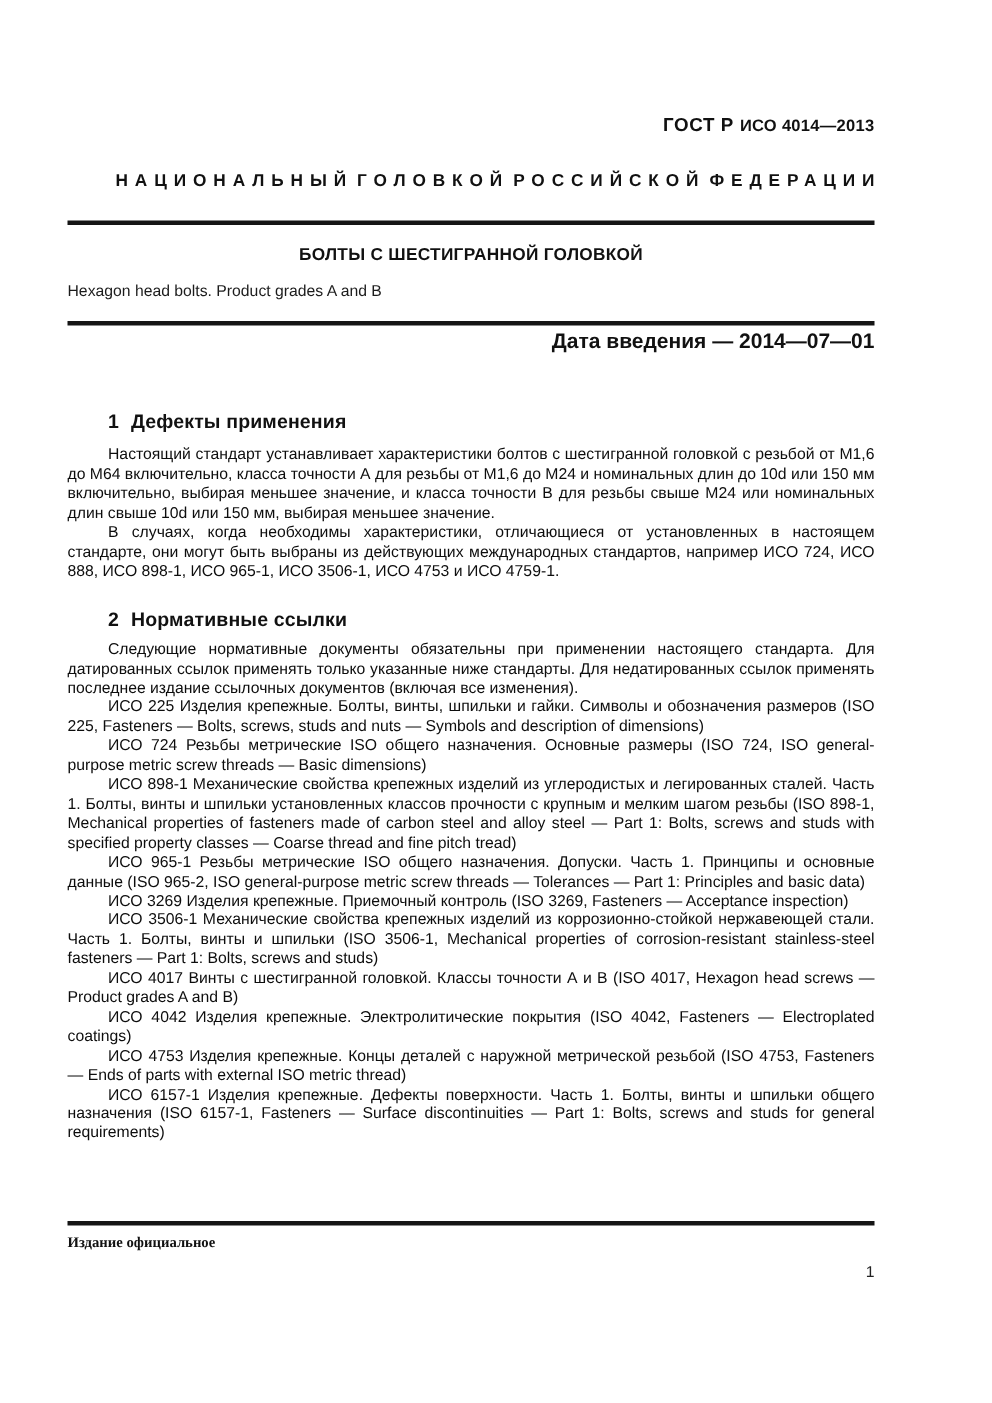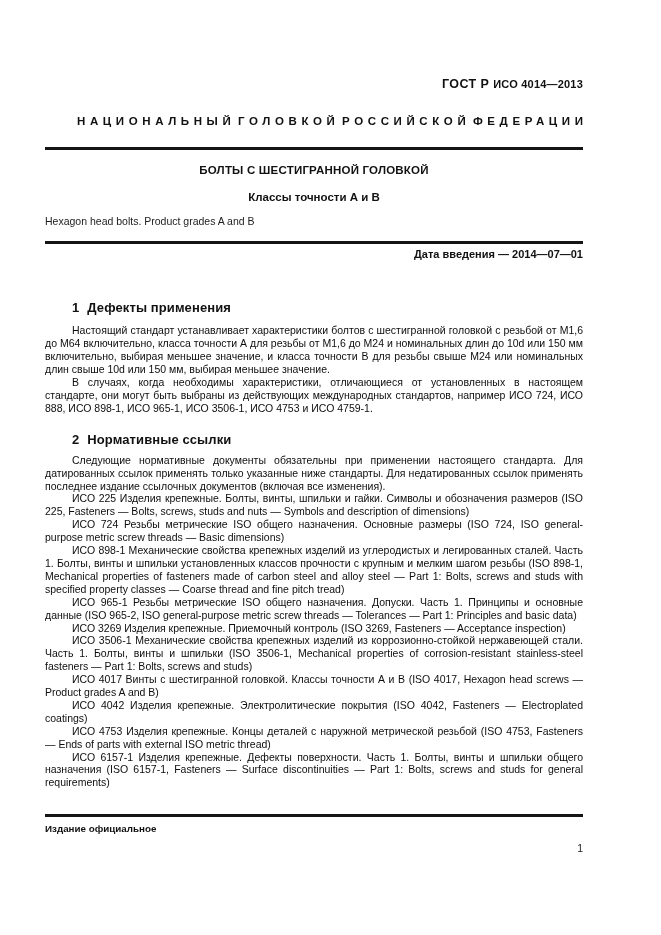--- a/index.html
+++ b/index.html
@@ -65,21 +65,21 @@
     margin-top: 11px;
     text-align: left;
     font-size: 10.5px;
     line-height: 13px;
     color: #1c1c1c;
   }
   .effective-date {
     margin-top: 4px;
     text-align: right;
     font-weight: bold;
-    font-size: 11px;
+    font-size: 14px;
     line-height: 13px;
   }
   
   .sec-heading {
     font-size: 13px;
     font-weight: bold;
     line-height: 16px;
     padding-left: 27px;
     letter-spacing: 0.1px;
   }
@@ -102,20 +102,21 @@
     height: 2.6px;
     background: #151515;
   }
   .edition-note {
     position: absolute;
     left: 45px;
     top: 823px;
     font-weight: bold;
     font-size: 9.8px;
     line-height: 12px;
+    font-family: Liberation Serif, serif;
   }
   .page-number {
     position: absolute;
     top: 842px;
     right: 78px;
     font-size: 10.5px;
     line-height: 13px;
     color: #222222;
   }
 </style>
@@ -131,21 +132,20 @@
   <div class="federation">
     <span>НАЦИОНАЛЬНЫЙ</span>
     <span>ГОЛОВКОЙ</span>
     <span>РОССИЙСКОЙ</span>
     <span>ФЕДЕРАЦИИ</span>
   </div>
 
   <div class="rule rule-1"></div>
 
   <div class="title-ru">БОЛТЫ С ШЕСТИГРАННОЙ ГОЛОВКОЙ</div>
-  <div class="subtitle-ru">Классы точности А и В</div>
   <div class="title-en">Hexagon head bolts. Product grades A and B</div>
 
   <div class="rule rule-2"></div>
 
   <div class="effective-date">Дата введения — 2014—07—01</div>
 
   <div class="body-text">
 
     <h2 class="sec-heading sec-heading-1">
       <span class="sec-no">1</span><span>Дефекты применения</span>

